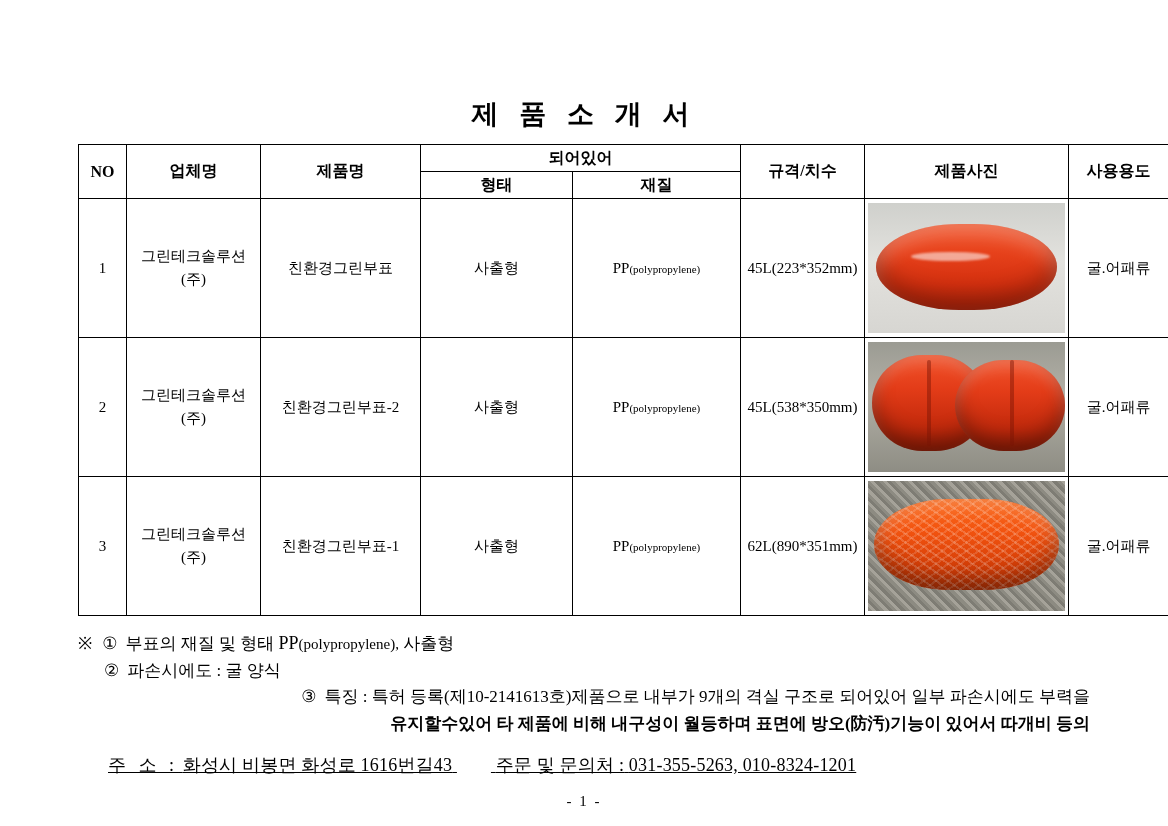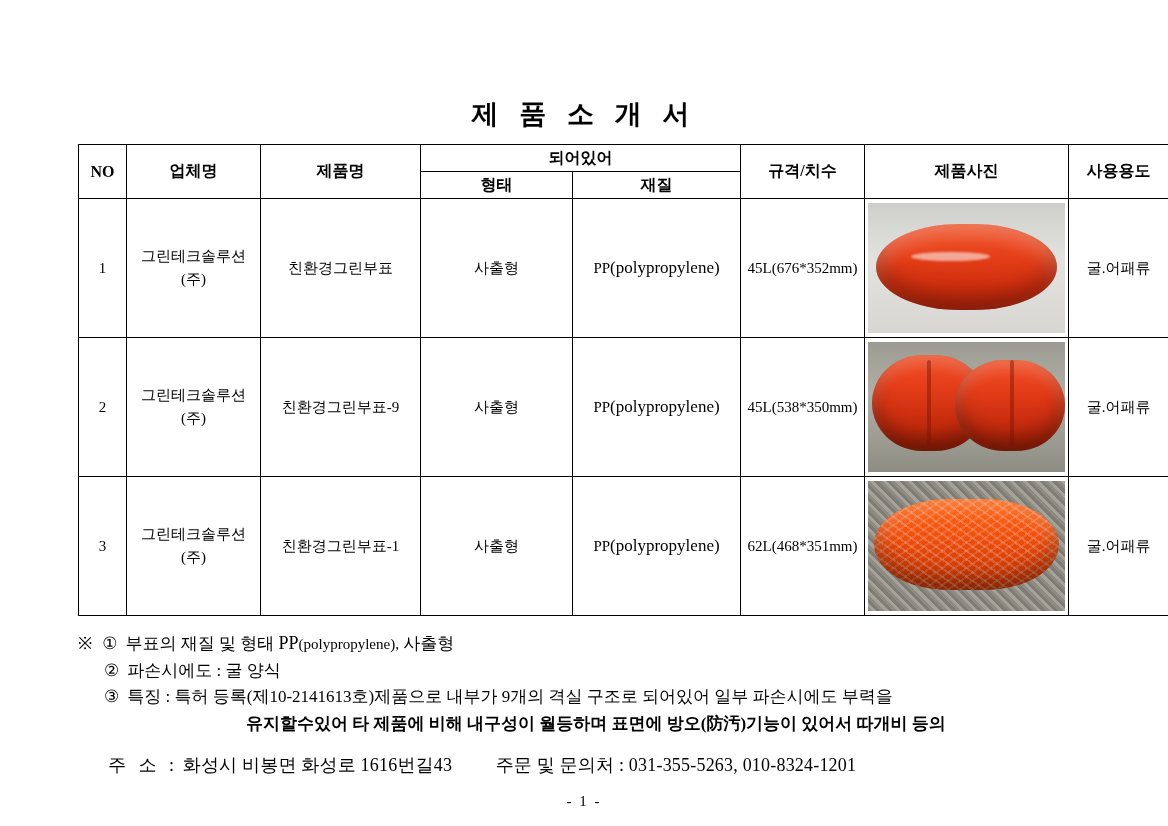--- a/index.html
+++ b/index.html
@@ -58,21 +58,21 @@
   .col-spec    { width: 124px; }
   .col-photo   { width: 204px; }
   .col-use     { width: 100px; }
 
   td.body-cell {
     height: 134px;
   }
   .company-line1 { display: block; line-height: 1.55; }
   .company-line2 { display: block; line-height: 1.55; }
   .mat-main { font-size: 15px; }
-  .mat-sub  { font-size: 17px; }
+  .mat-sub  { font-size: 11px; }
   td.photo-cell {
     padding: 1px;
     height: 134px;
   }
   .photo-box {
     width: 100%;
     height: 130px;
     display: block;
     position: relative;
     overflow: hidden;
@@ -143,31 +143,32 @@
     padding: 0 0 0 0;
     font-size: 17px;
     line-height: 1.55;
   }
   .note-row {
     display: block;
     white-space: nowrap;
   }
   .note-1 { margin-left: 74px; text-indent: -74px; }
   .note-2 { margin-left: 100px; text-indent: -74px; }
-  .note-3 { margin-left: 100px; text-indent: -74px; white-space: normal; }
+  .note-3 { margin-left: 100px; text-indent: -74px; white-space: normal; text-align: right; }
   .note-3-cont { display: block; margin-left: 68px; text-indent: 0; font-weight: bold; }
   .mark { margin-right: 10px; }
   .circ { margin-right: 8px; }
   .pp-big { font-size: 18px; }
   .pp-small { font-size: 15px; }
   .contact {
     margin-top: 16px;
     margin-left: 30px;
     font-size: 18px;
     letter-spacing: 0.2px;
+    text-decoration: underline;
   }
   .contact .addr-label { letter-spacing: 4px; }
   .contact .gap { display: inline-block; width: 34px; }
   .page-number {
     text-align: center;
     font-size: 15px;
     margin-top: 16px;
     letter-spacing: 2px;
   }
 </style>
@@ -210,37 +211,37 @@
         <td class="body-cell">1</td>
         <td class="body-cell">
           <span class="company-line1">그린테크솔루션</span>
           <span class="company-line2">(주)</span>
         </td>
         <td class="body-cell">친환경그린부표</td>
         <td class="body-cell">사출형</td>
         <td class="body-cell">
           <span class="mat-main">PP</span><span class="mat-sub">(polypropylene)</span>
         </td>
-        <td class="body-cell">45L(676*352mm)</td>
+        <td class="body-cell">45L(223*352mm)</td>
         <td class="photo-cell">
           <span class="photo-box photo-1">
             <span class="buoy"></span>
             <span class="hl"></span>
           </span>
         </td>
         <td class="body-cell">굴.어패류</td>
       </tr>
 
       <tr>
         <td class="body-cell">2</td>
         <td class="body-cell">
           <span class="company-line1">그린테크솔루션</span>
           <span class="company-line2">(주)</span>
         </td>
-        <td class="body-cell">친환경그린부표-9</td>
+        <td class="body-cell">친환경그린부표-2</td>
         <td class="body-cell">사출형</td>
         <td class="body-cell">
           <span class="mat-main">PP</span><span class="mat-sub">(polypropylene)</span>
         </td>
         <td class="body-cell">45L(538*350mm)</td>
         <td class="photo-cell">
           <span class="photo-box photo-2">
             <span class="b2a"></span>
             <span class="b2b"></span>
             <span class="rib" style="left:30%;"></span>
@@ -254,21 +255,21 @@
         <td class="body-cell">3</td>
         <td class="body-cell">
           <span class="company-line1">그린테크솔루션</span>
           <span class="company-line2">(주)</span>
         </td>
         <td class="body-cell">친환경그린부표-1</td>
         <td class="body-cell">사출형</td>
         <td class="body-cell">
           <span class="mat-main">PP</span><span class="mat-sub">(polypropylene)</span>
         </td>
-        <td class="body-cell">62L(468*351mm)</td>
+        <td class="body-cell">62L(890*351mm)</td>
         <td class="photo-cell">
           <span class="photo-box photo-3">
             <span class="buoy3"></span>
           </span>
         </td>
         <td class="body-cell">굴.어패류</td>
       </tr>
 
     </tbody>
   </table>

